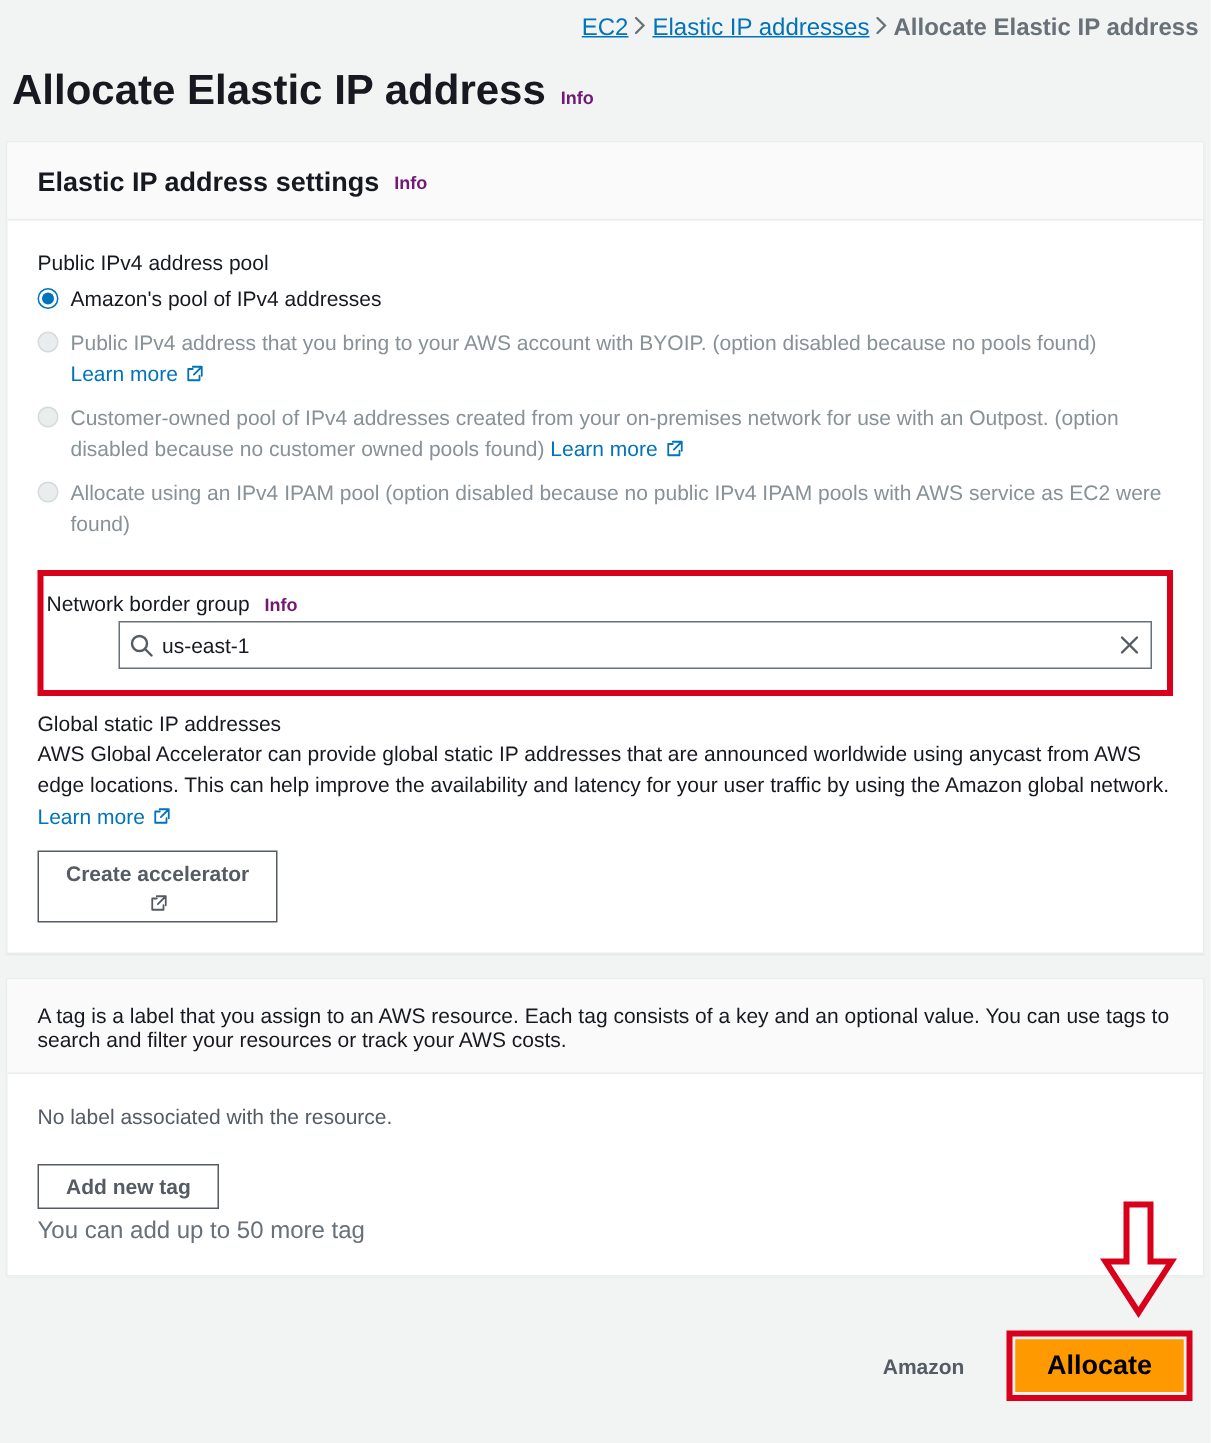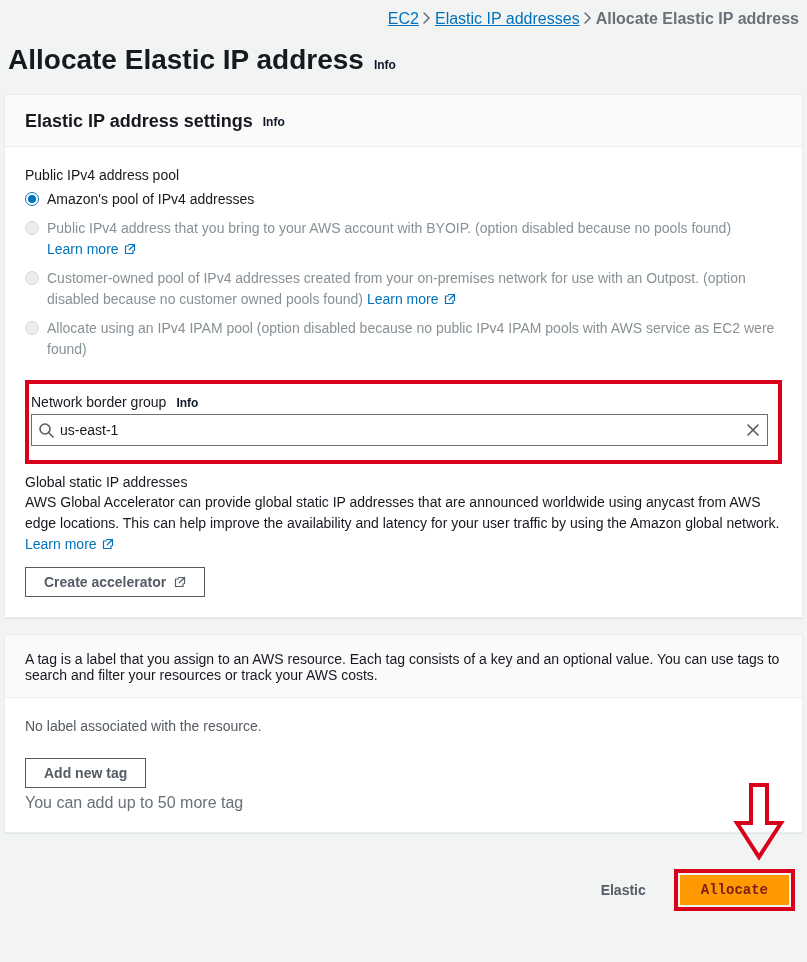--- a/index.html
+++ b/index.html
@@ -43,21 +43,21 @@
       gap: 10px;
     }
     .page-title {
       font-size: 28px;
       font-weight: 700;
       color: #16191f;
     }
     .info-link {
       font-size: 12px;
       font-weight: 700;
-      color: #0f172a;
+      color: #701a75;
     }
     .panel {
       background: #fff;
       border: 1px solid #eaeded;
       margin: 0 4px 16px 4px;
       box-shadow: 0 1px 1px rgba(0,0,0,0.05);
     }
     .panel-header {
       padding: 16px 20px 14px 20px;
       border-bottom: 1px solid #eaeded;
@@ -130,20 +130,21 @@
       vertical-align: -1px;
       margin-left: 2px;
     }
     .highlight-box {
       border: 4px solid #d9001b;
       padding: 10px 10px 14px 2px;
       margin-bottom: 10px;
     }
     .search-field-wrap {
       margin-top: 4px;
+      margin-left: 48px;
     }
     .search-field {
       display: flex;
       align-items: center;
       border: 1px solid #687078;
       background: #fff;
       height: 32px;
       padding: 0 6px;
     }
     .search-icon {
@@ -184,20 +185,21 @@
       align-items: center;
       gap: 6px;
       padding: 6px 18px;
       border: 1px solid #545b64;
       background: #fff;
       font-size: 14px;
       font-weight: 700;
       color: #545b64;
       cursor: pointer;
       font-family: inherit;
+      flex-direction: column;
     }
     .tags-header {
       display: block;
       padding: 16px 20px 14px 20px;
       border-bottom: 1px solid #eaeded;
       background: #fafafa;
     }
     .tags-header h2 {
       font-size: 18px;
       font-weight: 700;
@@ -223,26 +225,26 @@
       font-weight: 700;
       font-size: 14px;
       color: #545b64;
       cursor: pointer;
       padding: 6px 18px;
       font-family: inherit;
     }
     .btn-primary {
       background: #ff9900;
       border: 1px solid #ff9900;
-      color: #7f1d1d;
-      font-weight: 700;
-      font-size: 14px;
+      color: #000000;
+      font-weight: 700;
+      font-size: 18px;
       padding: 6px 20px;
       cursor: pointer;
-      font-family: Liberation Mono, monospace;
+      font-family: Liberation Sans, sans-serif;
     }
     .allocate-wrap {
       border: 4px solid #d9001b;
       padding: 2px;
     }
     .arrow-annotation {
       position: absolute;
       width: 56px;
       height: 82px;
       pointer-events: none;
@@ -369,18 +371,18 @@
     <button class="btn">Add new tag</button>
     <div class="hint">You can add up to 50 more tag</div>
   </div>
 </div>
 
 <div class="footer-wrap">
   <svg class="arrow-annotation" style="right:20px;top:-68px" viewBox="0 0 56 82">
     <path d="M20 4 h16 v38 h14 L28 76 L6 42 h14 Z" fill="none" stroke="#d9001b" stroke-width="4" stroke-linejoin="miter"></path>
   </svg>
   <div class="footer-actions">
-    <button class="btn-link">Elastic</button>
+    <button class="btn-link">Amazon</button>
     <div class="allocate-wrap">
       <button class="btn-primary">Allocate</button>
     </div>
   </div>
 </div>
 
 </body></html>

